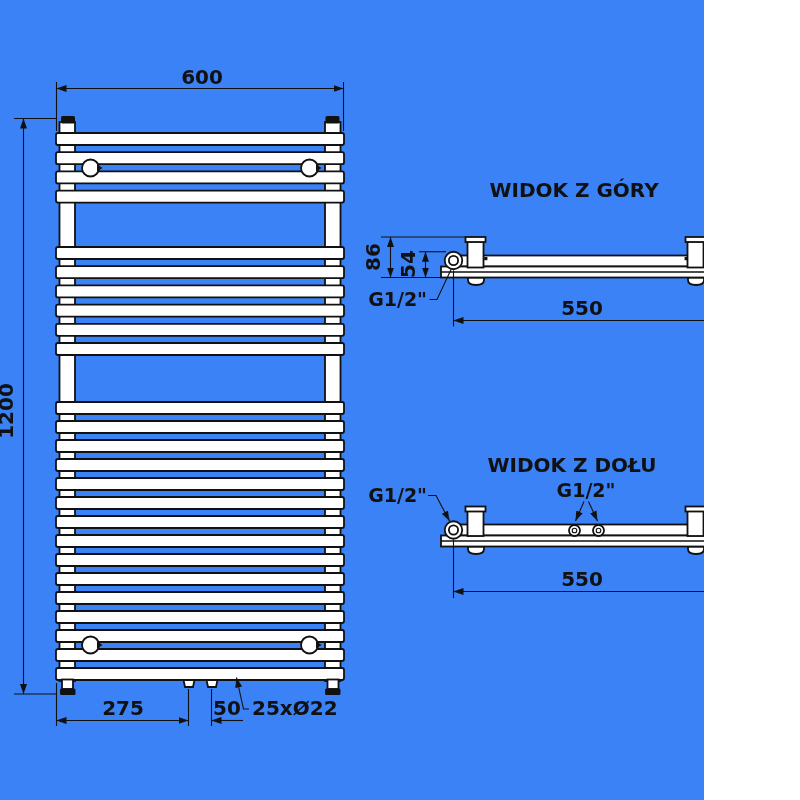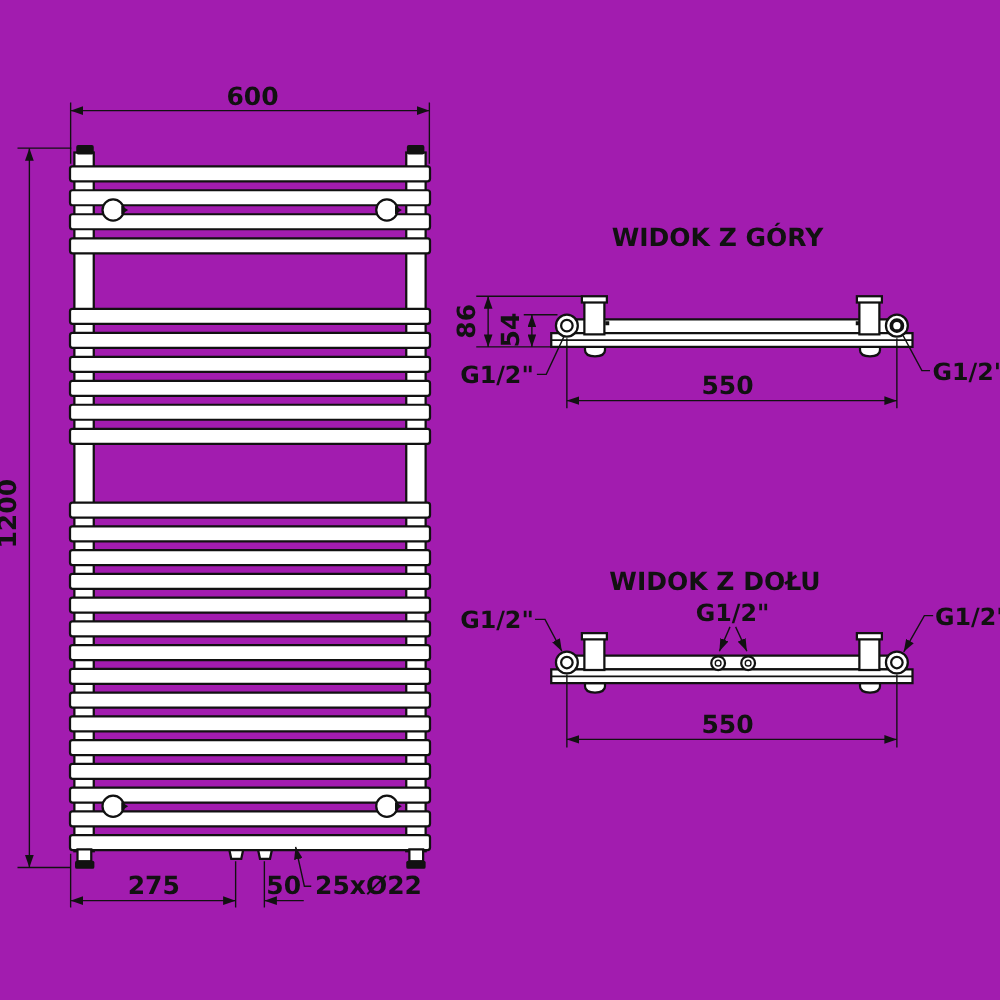--- a/index.html
+++ b/index.html
@@ -1,16 +1,16 @@
 <!DOCTYPE html>
 <html><head>
 <meta charset="utf-8">
 <style>
   html,body{margin:0;padding:0;background:#ffffff;}
-  .stage{position:relative;width:800px;height:800px;background:#a21caf;overflow:hidden;}
+  .stage{position:relative;width:704px;height:800px;background:#3b82f6;overflow:hidden;}
   svg{display:block;}
   .obj{fill:#ffffff;stroke:#111111;stroke-width:1.8;}
   .solid{fill:#111111;stroke:none;}
   .thin{stroke:#111111;stroke-width:1.1;fill:none;}
   .mid{stroke:#111111;stroke-width:1.4;fill:none;}
   text{fill:#111111;font-family:"DejaVu Sans","Liberation Sans",sans-serif;}
   .dim-text{font-size:20px;font-weight:bold;}
   .label-text{font-size:19px;font-weight:bold;}
   .title-text{font-size:20px;font-weight:bold;}
 </style>

